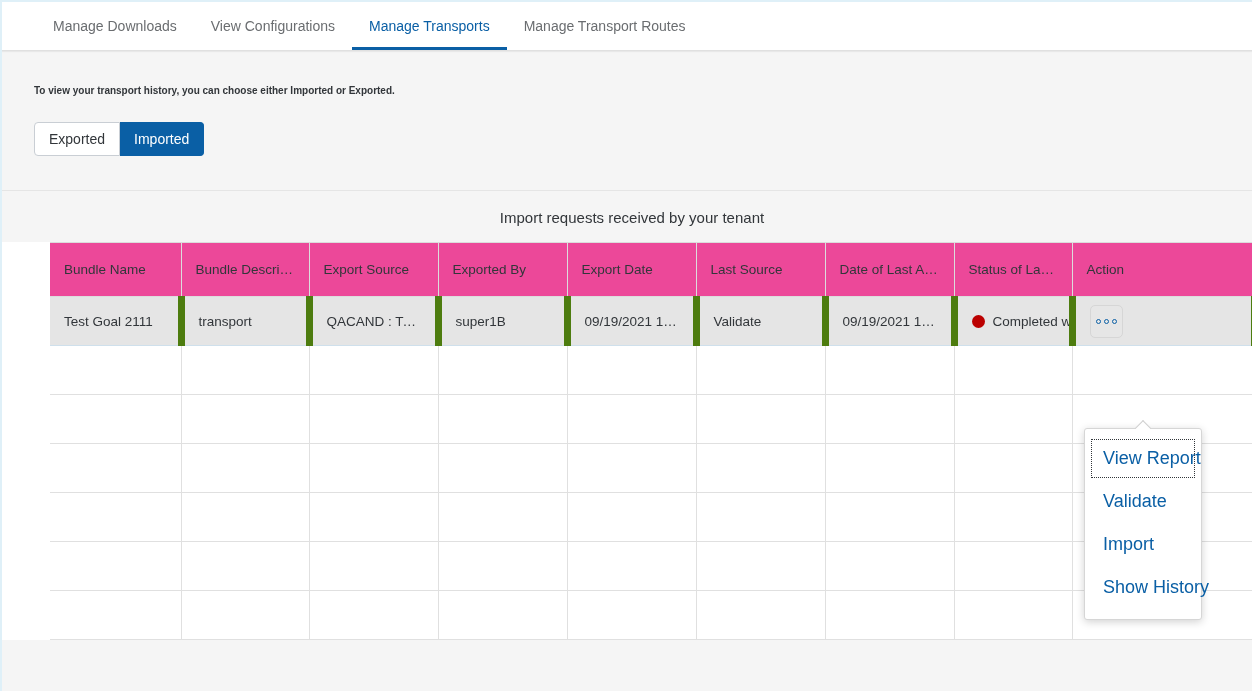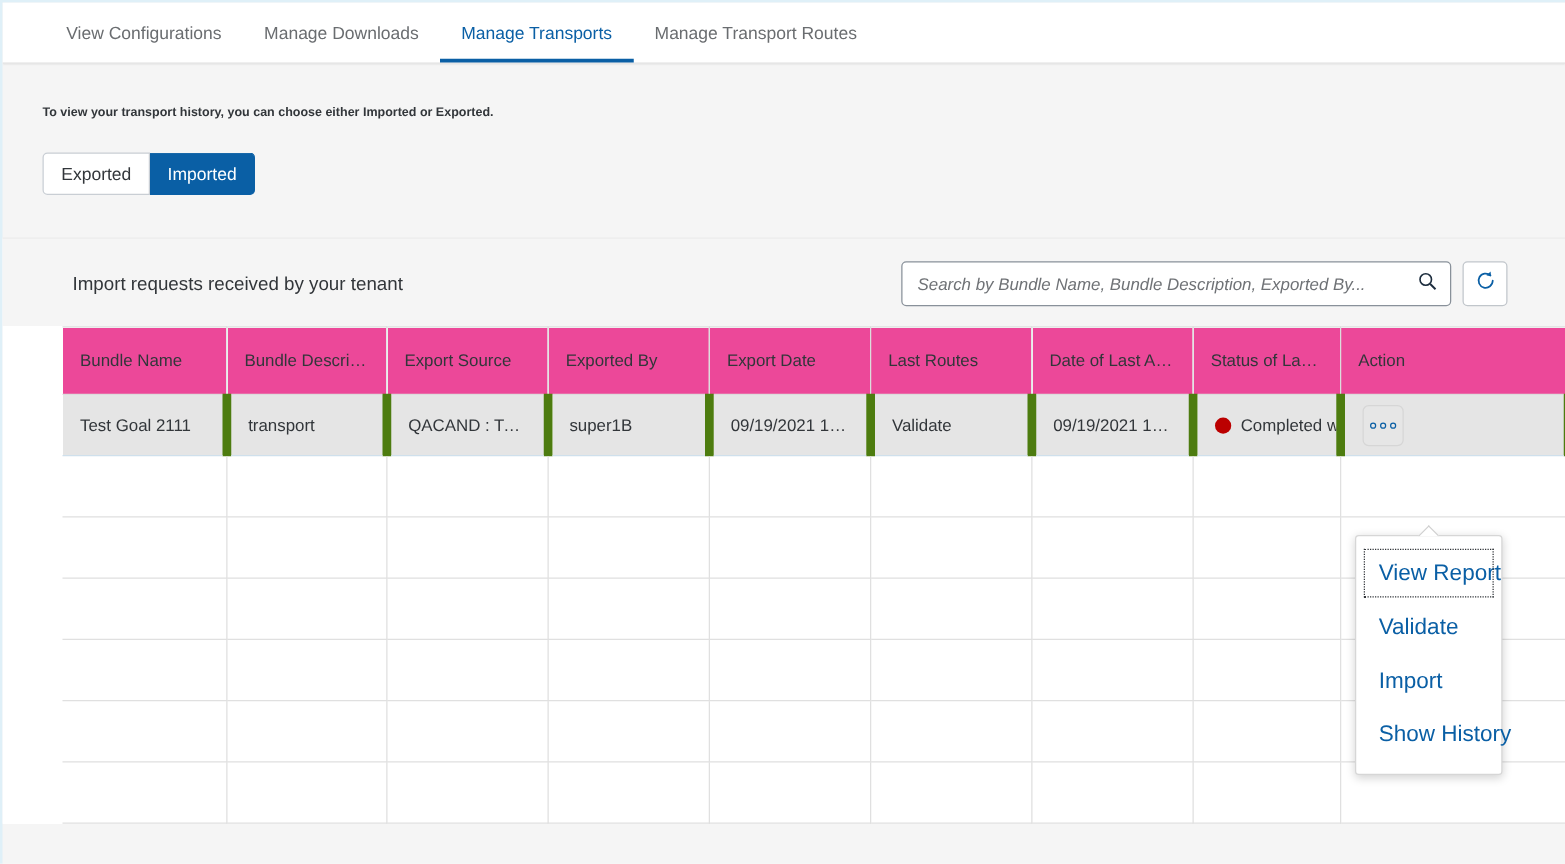--- a/index.html
+++ b/index.html
@@ -113,20 +113,21 @@
     margin: 34px 0 0 0;
     background: #ffffff;
     border-top: 1px solid #e5e5e5;
   }
   .card-head {
     display: flex;
     align-items: center;
     justify-content: space-between;
     padding: 18px 46px 16px 56px;
     background: #f5f5f5;
+    flex-direction: column;
   }
   .card-title {
     font-size: 15px;
     color: #32363a;
   }
   .card-tools {
     display: flex;
     align-items: center;
     gap: 9px;
   }
@@ -280,57 +281,38 @@
     padding-left: 14px;
   }
 </style>
 </head>
 <body>
 
 <div class="page">
 
 
   <div class="tabbar">
+    <div class="tab">Manage Downloads</div>
     <div class="tab">View Configurations</div>
-    <div class="tab">Manage Downloads</div>
     <div class="tab active">Manage Transports</div>
     <div class="tab">Manage Transport Routes</div>
   </div>
 
   <div class="body">
 
     <div class="intro">To view your transport history, you can choose either Imported or Exported.</div>
 
     <div class="segbtn-wrap">
       <button class="segbtn">Exported</button>
       <button class="segbtn selected">Imported</button>
     </div>
 
     <div class="card">
       <div class="card-head">
         <div class="card-title">Import requests received by your tenant</div>
-        <div class="card-tools">
-          <div class="search-box">
-            <input type="text" placeholder="Search by Bundle Name, Bundle Description, Exported By..." style="">
-            <span>
-              <svg width="16" height="16" viewBox="0 0 16 16">
-                <circle cx="6.6" cy="6.6" r="4.6" fill="none" stroke="#1d2d3e" stroke-width="1.3"></circle>
-                <line x1="10.2" y1="10.2" x2="14.4" y2="14.4" stroke="#1d2d3e" stroke-width="1.6"></line>
-              </svg>
-            </span>
-          </div>
-          <div class="icon-btn">
-            <span>
-              <svg width="17" height="17" viewBox="0 0 18 18">
-                <path d="M15 9a6 6 0 1 1-1.9-4.35" fill="none" stroke="#0a5fa5" stroke-width="1.5" stroke-linecap="round"></path>
-                <path d="M13.2 1.2 L13.6 5.1 L9.7 4.7 Z" fill="#0a5fa5"></path>
-              </svg>
-            </span>
-          </div>
-        </div>
       </div>
 
       <div class="tbl-wrap">
         <table class="grid">
           <colgroup>
             <col style="width:131px">
               <col style="width:128px">
               <col style="width:129px">
             <col style="width:129px">
               <col style="width:129px">
@@ -339,21 +321,21 @@
               <col style="width:118px">
               <col style="width:182px">
           </colgroup>
           <thead>
             <tr>
               <th>Bundle Name</th>
               <th>Bundle Descrip...</th>
               <th>Export Source</th>
               <th>Exported By</th>
               <th>Export Date</th>
-              <th>Last Routes</th>
+              <th>Last Source</th>
               <th>Date of Last Ac...</th>
               <th>Status of Last A...</th>
               <th>Action</th>
             </tr>
           </thead>
           <tbody>
             <tr class="data-row">
               <td>Test Goal 2111</td>
               <td>transport</td>
               <td>QACAND : TAL...</td>

